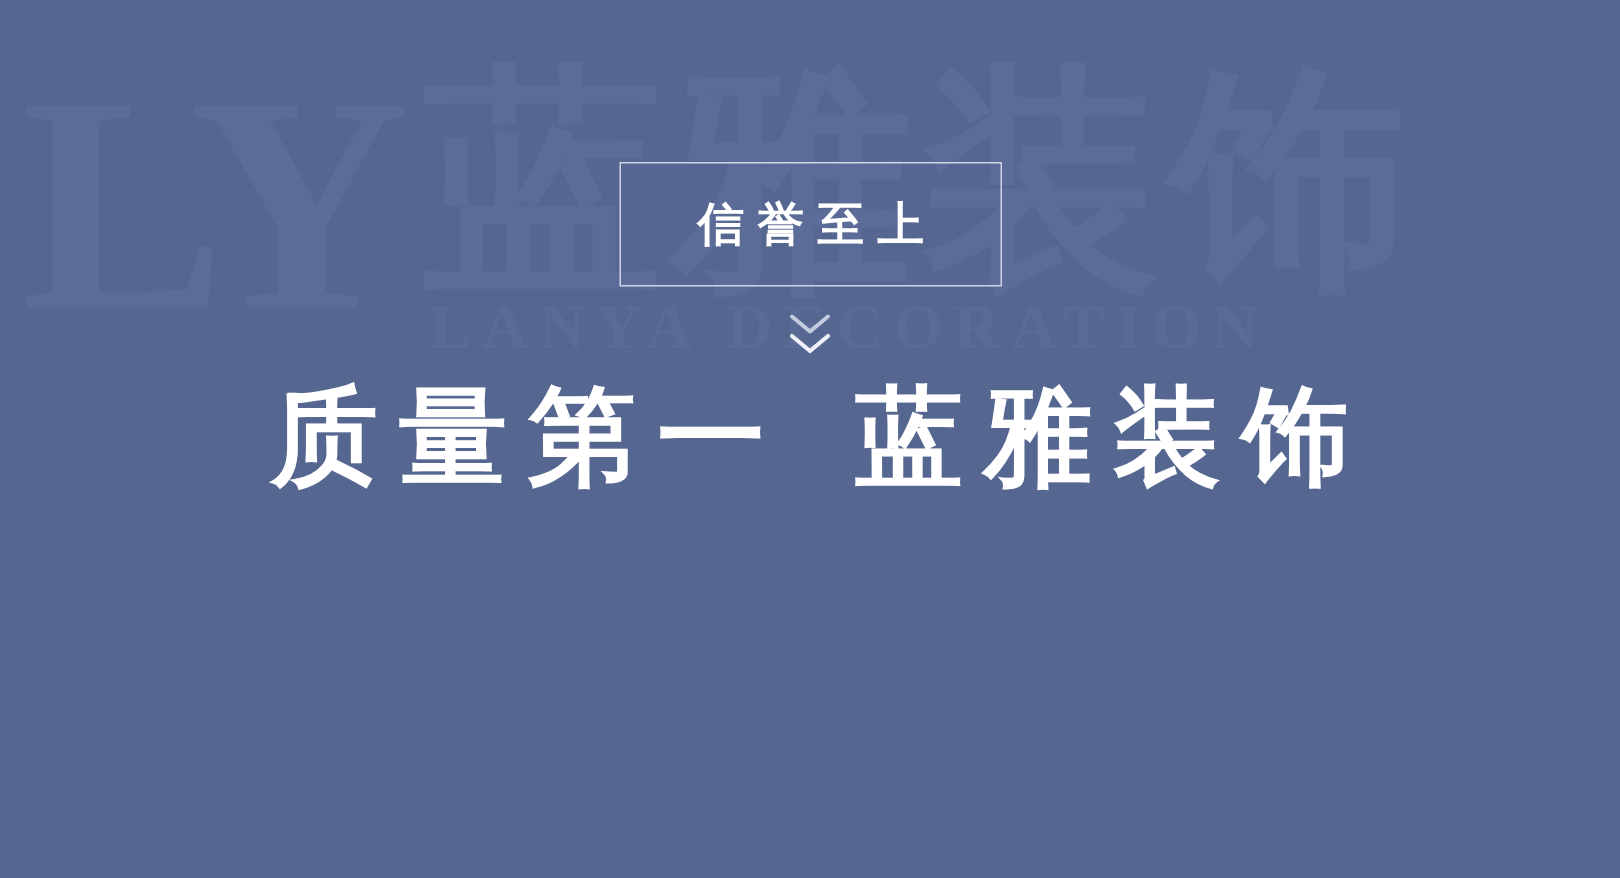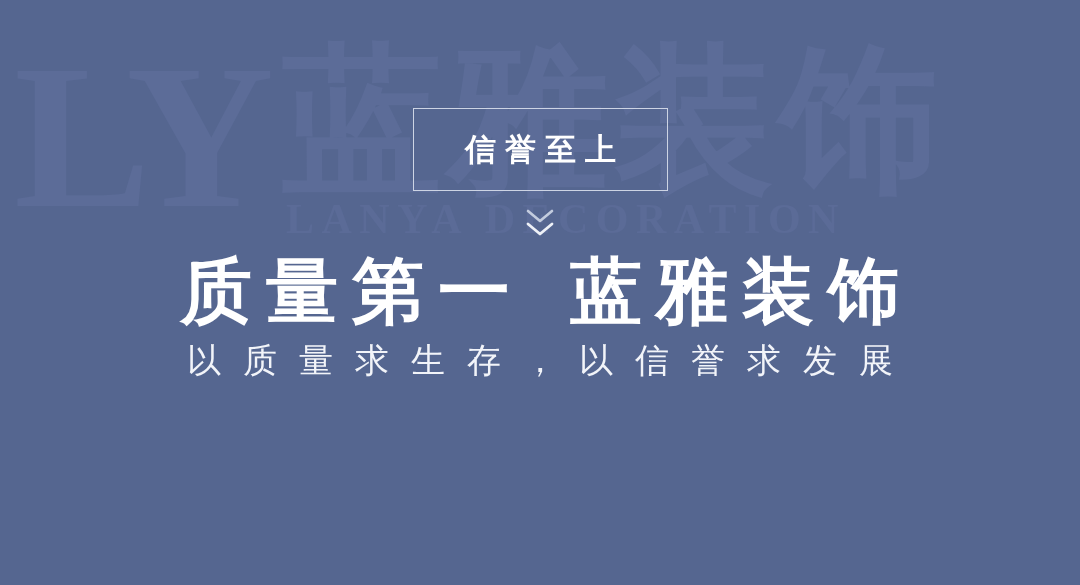--- a/index.html
+++ b/index.html
@@ -136,16 +136,15 @@
     <svg width="32" height="34" viewBox="0 0 32 34" fill="none" xmlns="http://www.w3.org/2000/svg" aria-hidden="true">
       <path d="M4 4 L16 14 L28 4" stroke="#c3ccde" stroke-width="2.6" stroke-linecap="round" stroke-linejoin="round" fill="none"></path>
       <path d="M4 17 L16 27 L28 17" stroke="#eef1f7" stroke-width="2.8" stroke-linecap="round" stroke-linejoin="round" fill="none"></path>
     </svg>
   </div>
 
   <div id="headline">
     <span>质量第一</span><span class="gap"></span><span>蓝雅装饰</span>
   </div>
 
-  <div id="subtitle">以质量求生存，以信誉求发展</div>
 
 
 </div>
 
 </body></html>

